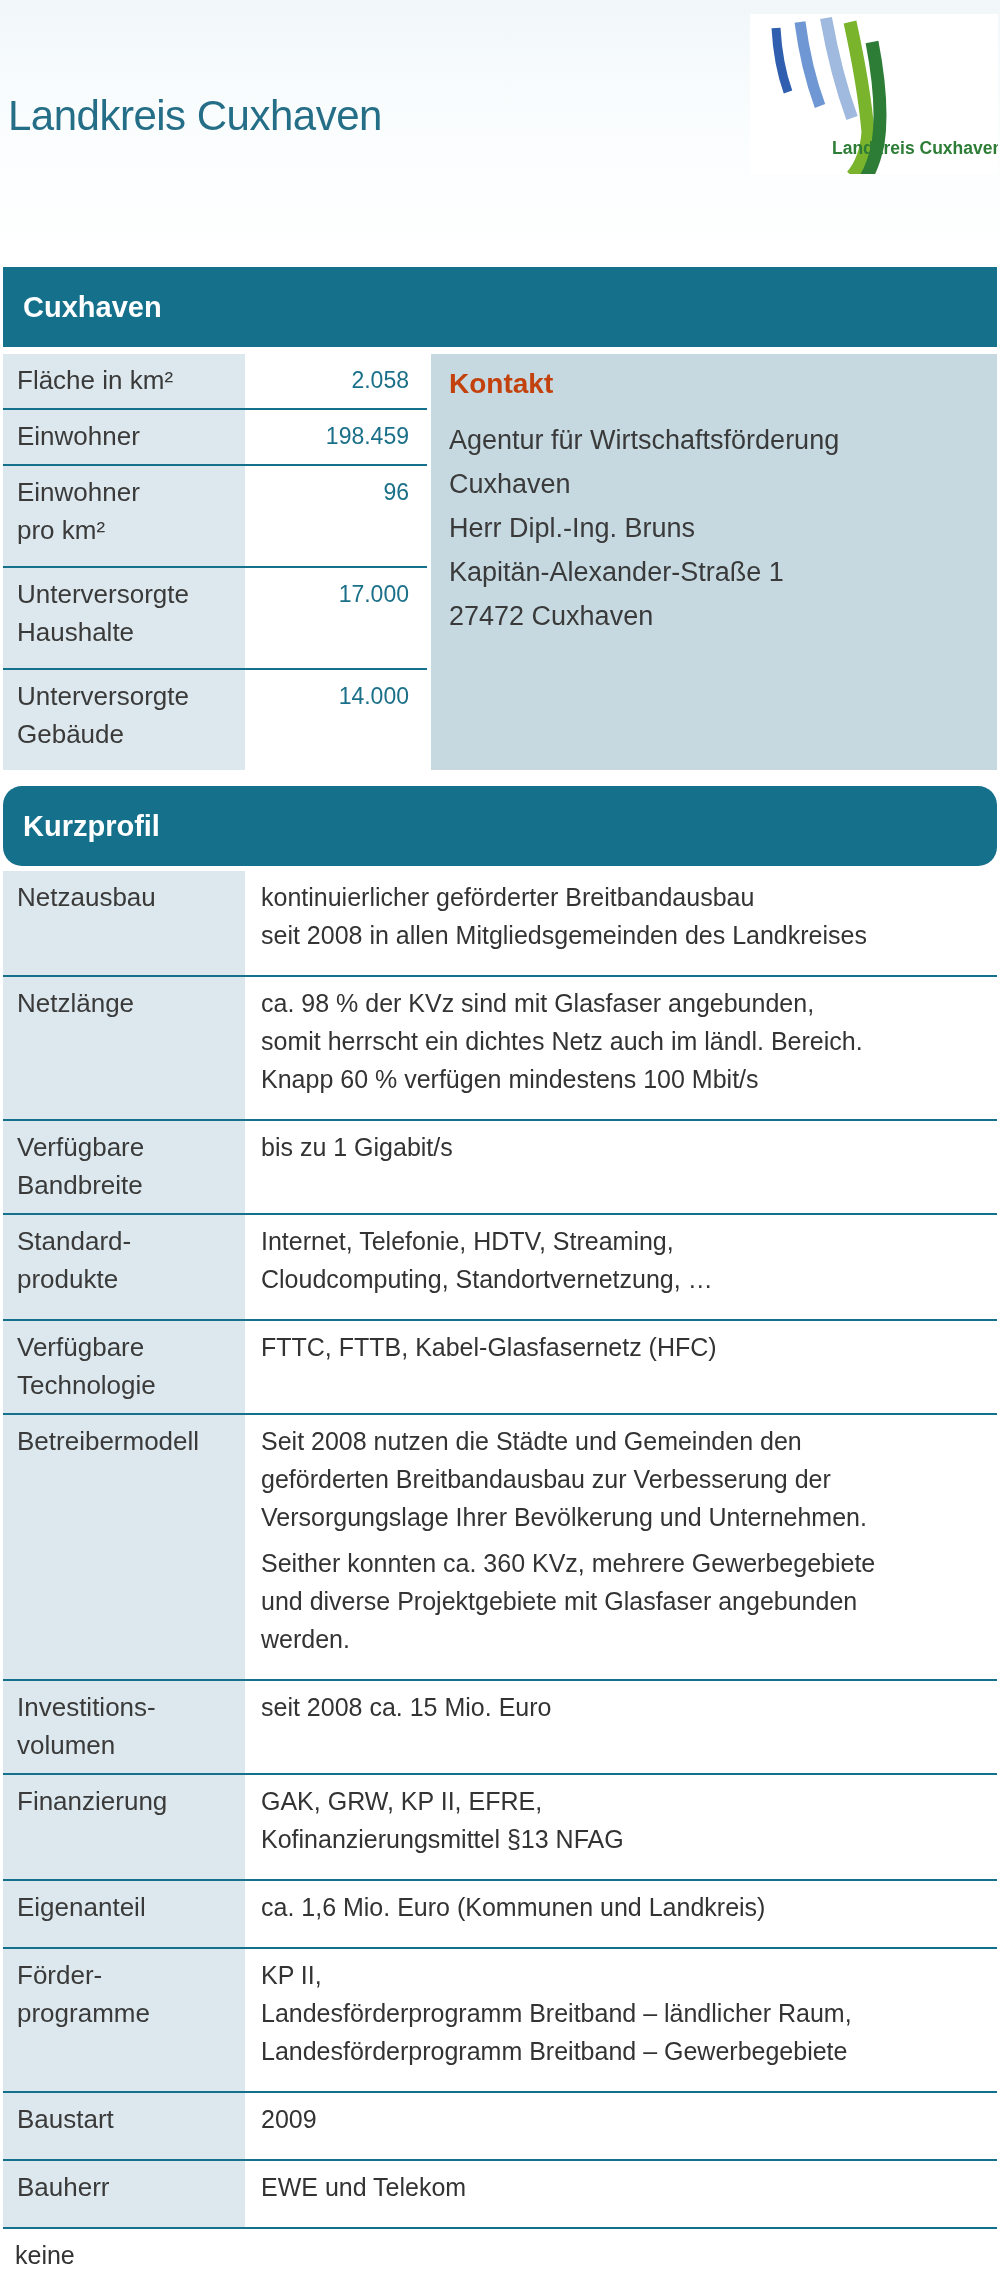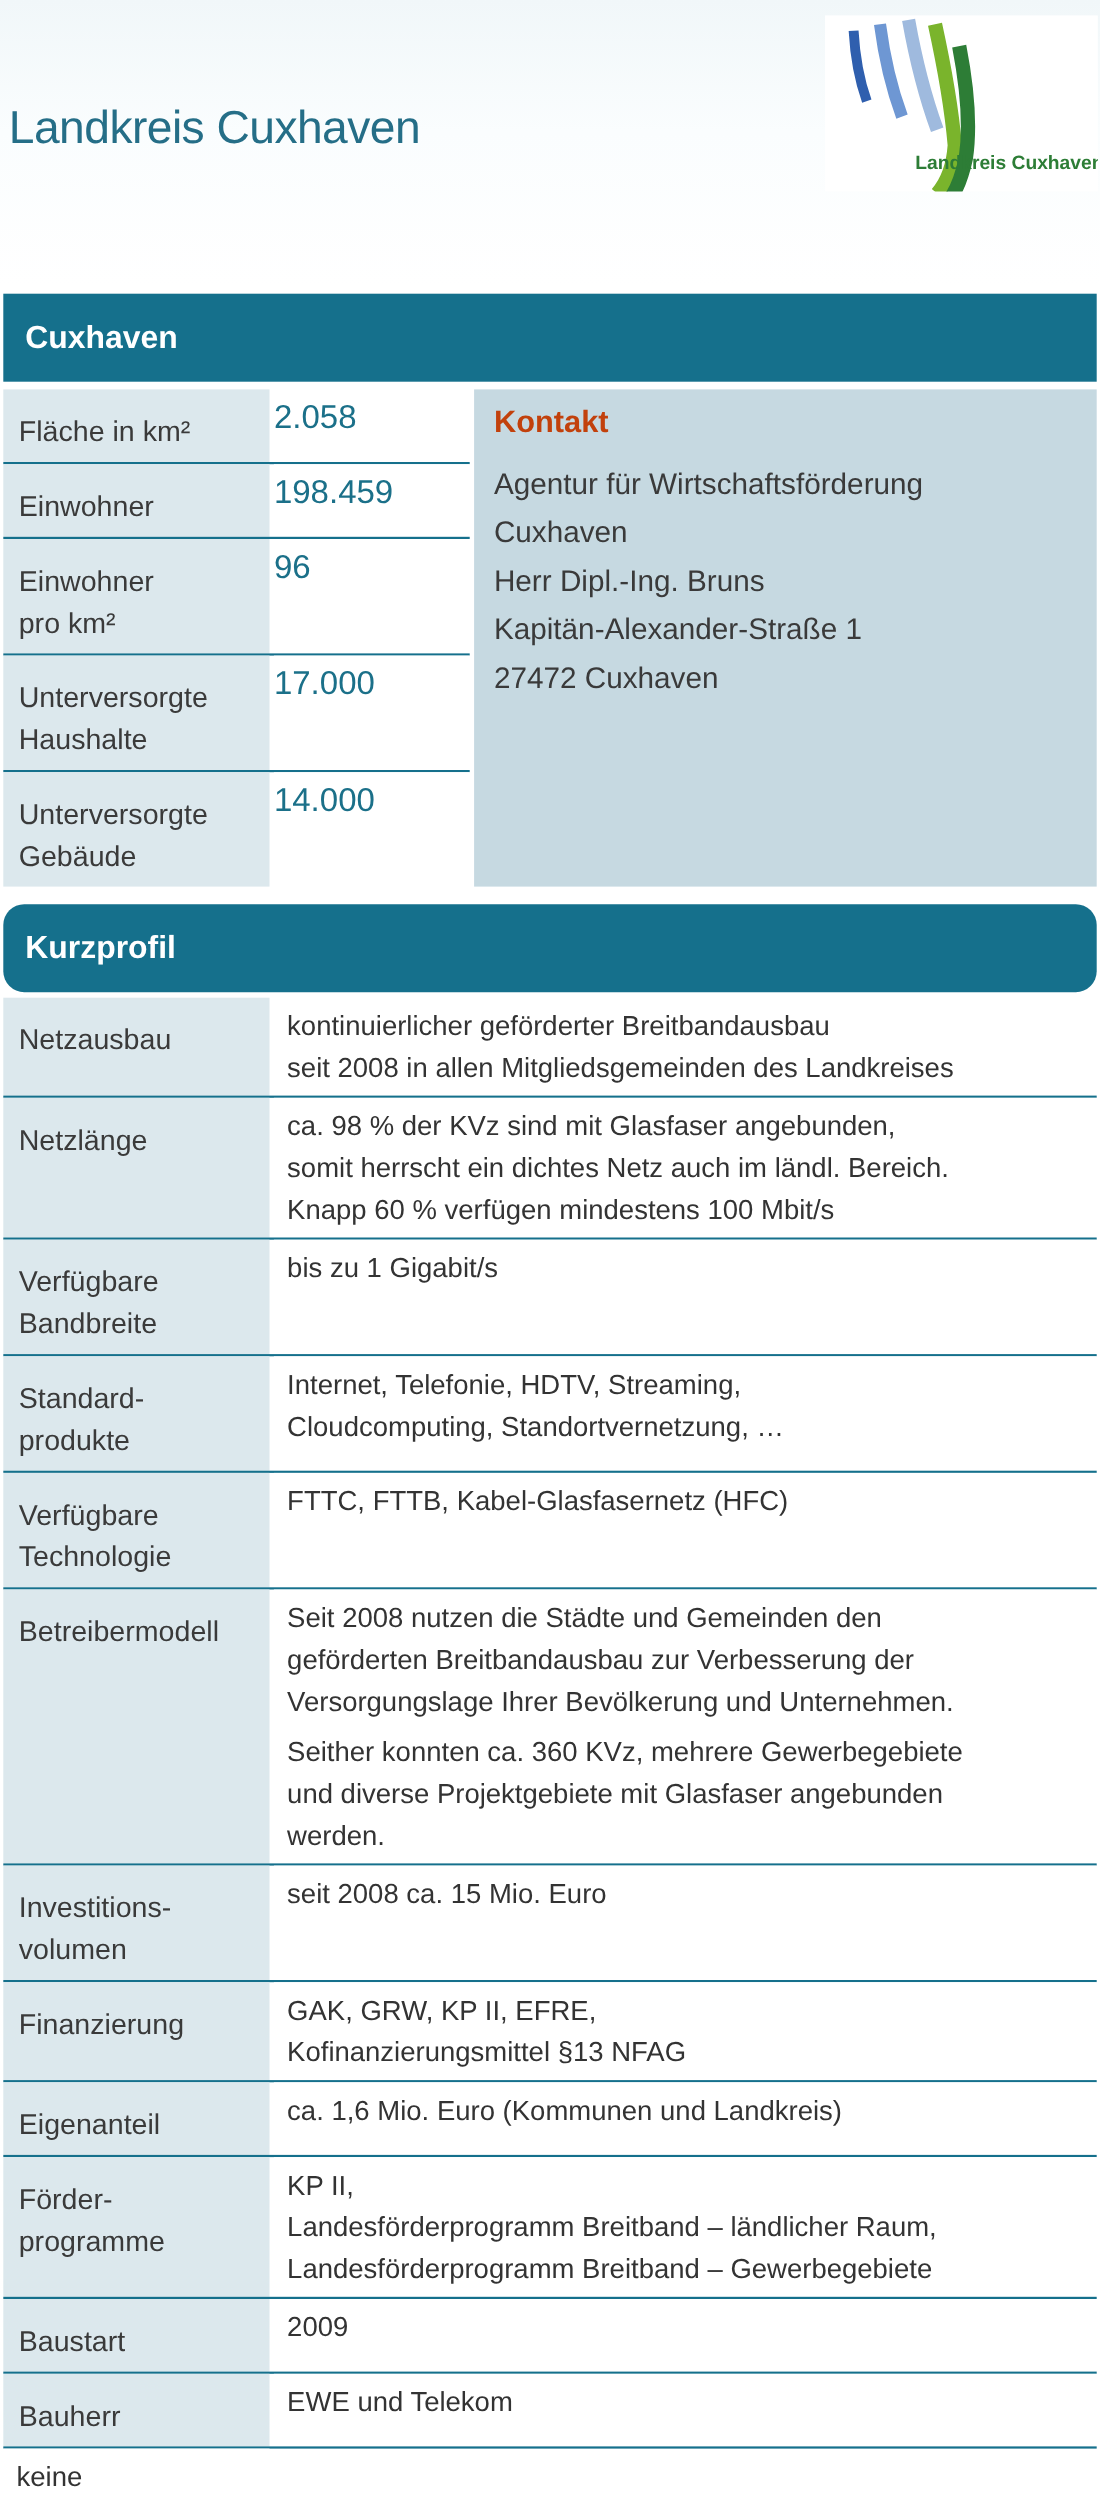--- a/index.html
+++ b/index.html
@@ -14,33 +14,33 @@
   .content{position:absolute;top:267px;left:3px;right:3px;}
   .bar{background:#15708c;color:#ffffff;font-weight:bold;font-size:29px;
        height:80px;display:flex;align-items:center;padding-left:20px;box-sizing:border-box;}
   
   .stats-grid{display:grid;grid-template-columns:424px 1fr;column-gap:4px;margin-top:7px;}
   .stats-table{display:flex;flex-direction:column;}
   .srow{display:grid;grid-template-columns:242px 1fr;column-gap:4px;}
   .srow + .srow{border-top:2px solid #15708c;}
   .srow:nth-child(n+3){min-height:100px;}
   .cell-label{background:#dce8ed;color:#3a3a3a;font-size:26px;line-height:38px;
-              padding:19px 6px 9px 14px;white-space:pre-line;}
-  .cell-value{background:#ffffff;color:#1b7089;font-size:30px;line-height:38px;
-              padding:7px 18px 9px 0;}
+              padding:7px 6px 9px 14px;white-space:pre-line;}
+  .cell-value{background:#ffffff;color:#1b7089;font-size:23px;line-height:38px;
+              text-align:right;padding:7px 18px 9px 0;}
   .kontakt{background:#c6d9e1;padding:10px 18px 16px;}
   .k-head{color:#c2410c;font-weight:bold;font-size:28px;line-height:40px;margin-bottom:14px;}
   .k-line{color:#3a3a3a;font-size:27px;line-height:44px;}
   
   .profile-bar{margin-top:16px;border-radius:19px;}
   .profile-table{margin-top:5px;display:flex;flex-direction:column;}
   .prow{display:grid;grid-template-columns:242px 1fr;column-gap:4px;}
   .prow + .prow{border-top:2px solid #15708c;}
   .pvalue{background:#ffffff;color:#333333;font-size:25px;line-height:38px;
-          padding:7px 4px 6px 12px;}
+          padding:7px 4px 21px 12px;}
   .pvalue p{margin:0;white-space:pre-line;}
   .pvalue p + p{margin-top:8px;}
 </style>
 </head>
 <body>
 
 <div class="page">
 
   <h1 class="page-title">Landkreis Cuxhaven</h1>
 

